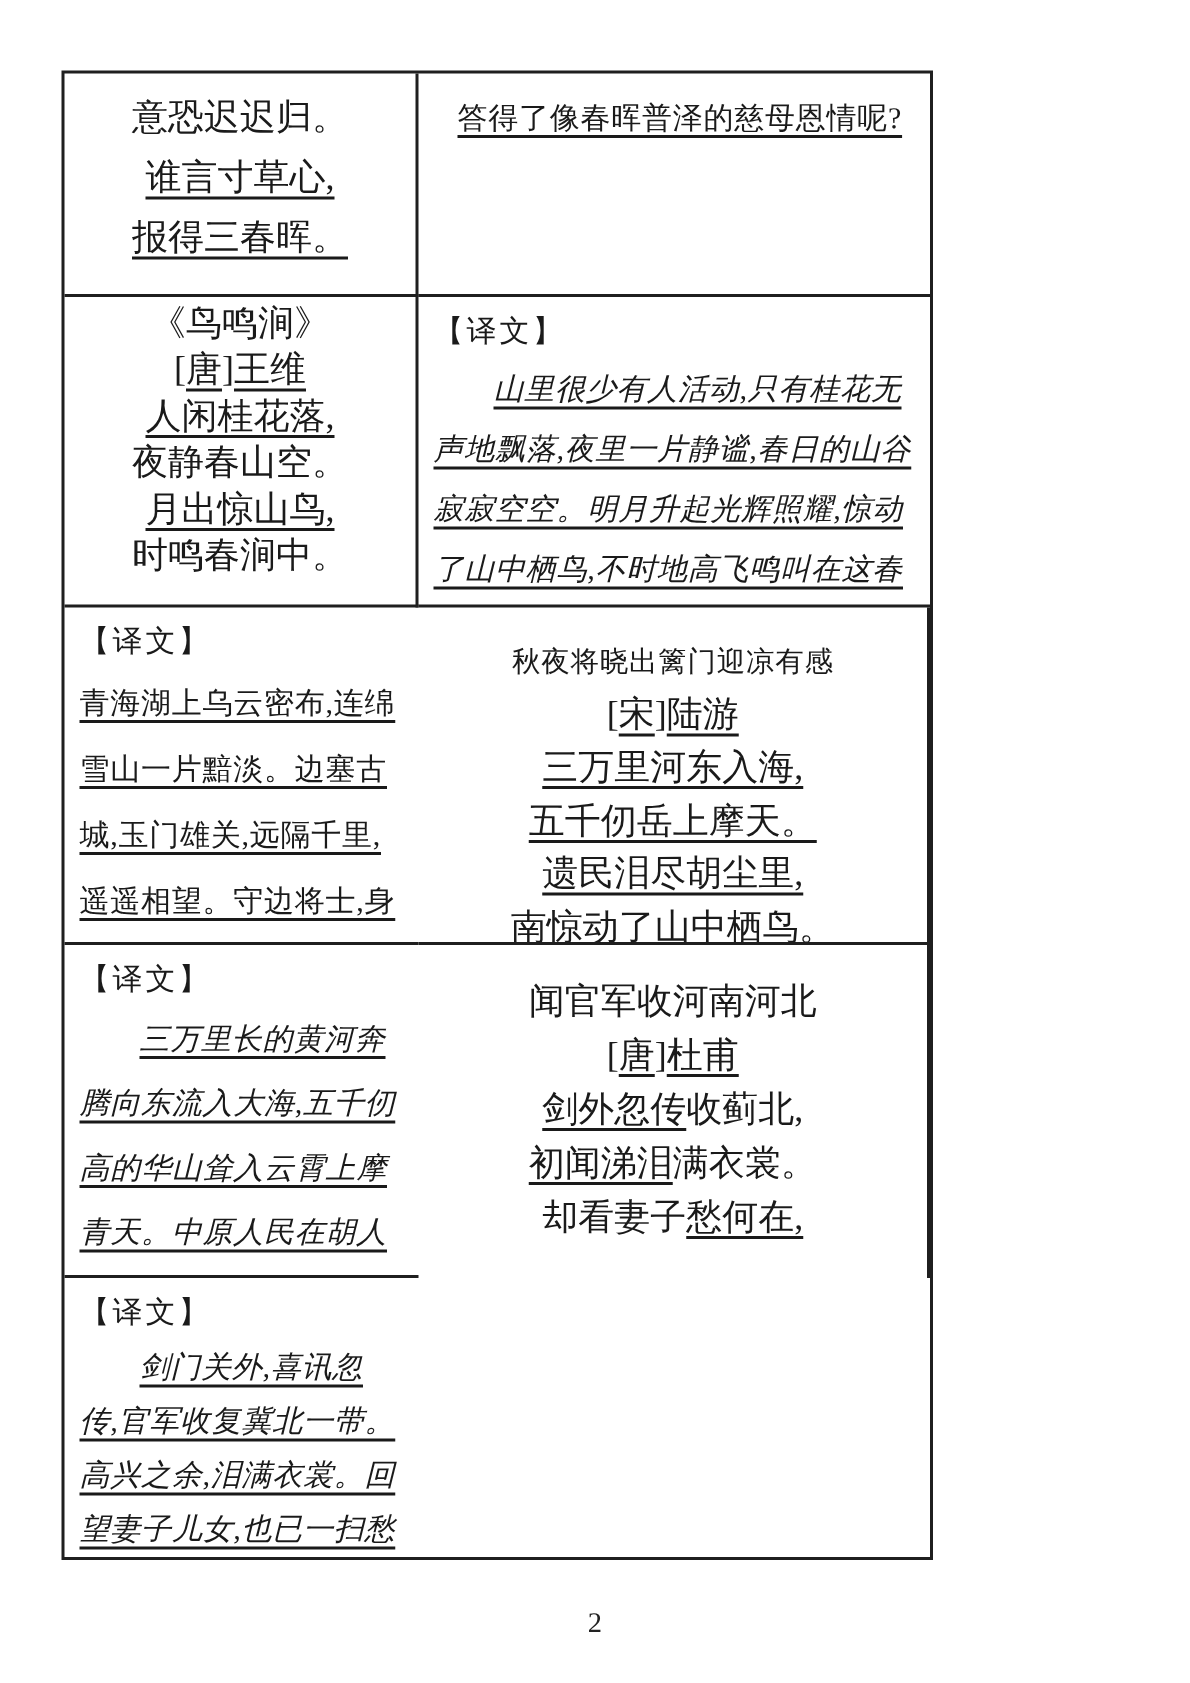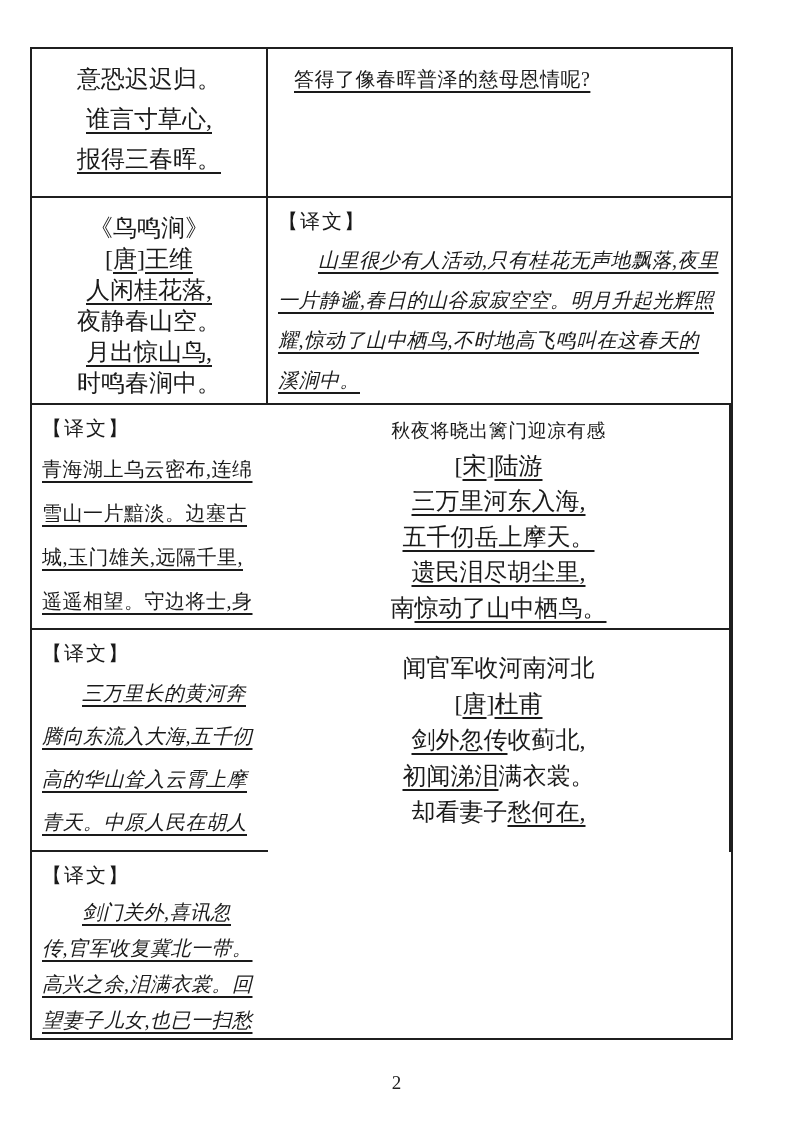--- a/index.html
+++ b/index.html
@@ -6,43 +6,43 @@
   .page{
     position:relative;
     width:793px;height:1122px;
     background:#ffffff;
     font-family:"Liberation Serif","DejaVu Serif",serif;
     color:#1a1a1a;
     overflow:hidden;
   }
   .poem-table{
     position:absolute;
-    left:30px;top:47px;
-    width:703px;height:993px;
+    left:41px;top:47px;
+    width:581px;height:993px;
     box-sizing:border-box;
     border:2px solid #1f1f1f;
     display:grid;
     grid-template-columns:236px 1fr;
     grid-template-rows:149px 207px 225px 222px 186px;
   }
   .cell{
     box-sizing:border-box;
     overflow:hidden;
   }
   .cell.left{
     border-right:2px solid #1f1f1f;
     text-align:center;
     font-size:24px;
   }
   .cell.bline{border-bottom:2px solid #1f1f1f;}
   .pline{white-space:nowrap;}
   .left.r1{padding-top:10px;} .left.r1 .pline{line-height:40px;}
-  .left.r2{padding-top:15px;text-align:center;} .left.r2 .pline{line-height:31px;}
+  .left.r2{padding-top:3px;text-align:center;} .left.r2 .pline{line-height:31px;}
   .left.r3{padding-top:6px;}  .left.r3 .pline{line-height:36px;}
-  .left.r4{padding-top:8px;}  .left.r4 .pline{line-height:35.5px;}
+  .left.r4{padding-top:19px;}  .left.r4 .pline{line-height:35.5px;}
   .left.r5{padding-top:20px;}  .left.r5 .pline{line-height:36px;}
   .pline.small{font-size:19px;letter-spacing:0.5px;}
   .cell.right{
     padding:5px 12px 0 10px;
     font-size:20px;
     text-align:left;
   }
   .yiwen{line-height:37px;letter-spacing:2px;}
   .para{letter-spacing:0.5px;}
   .right.r1 .para{line-height:38px;padding-top:6px;}

